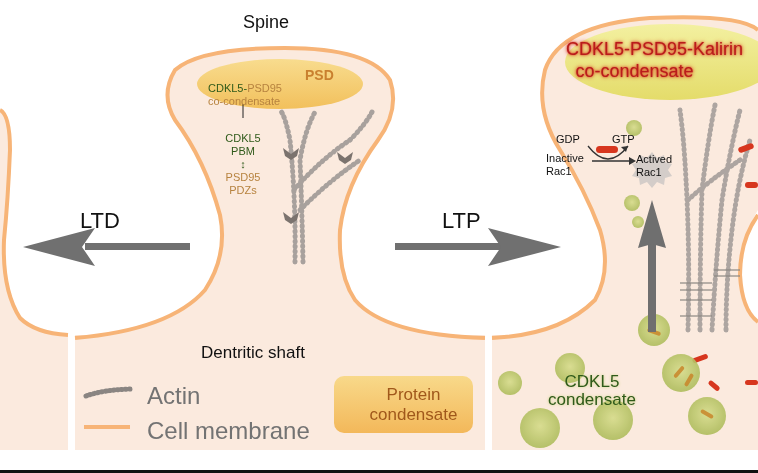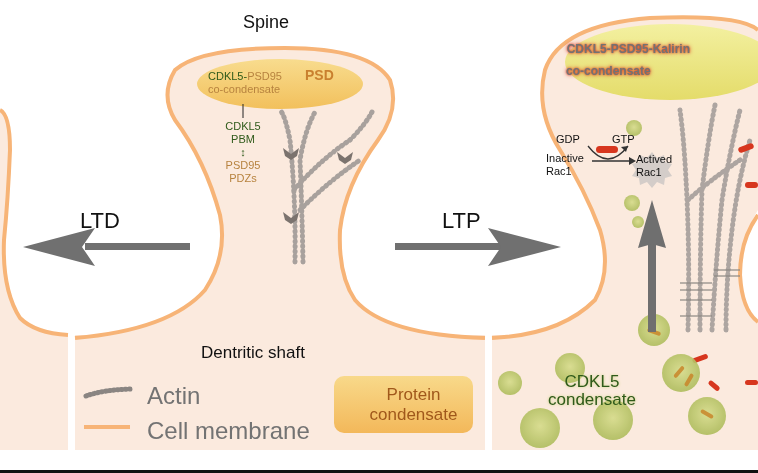--- a/index.html
+++ b/index.html
@@ -3,21 +3,21 @@
 <meta charset="utf-8">
 <style>
   html, body { margin: 0; padding: 0; background: #ffffff; }
   body { width: 758px; height: 473px; position: relative; overflow: hidden; font-family: "Liberation Sans", sans-serif; }
   svg { position: absolute; left: 0; top: 0; }
   .lbl { position: absolute; white-space: nowrap; font-family: "Liberation Sans", sans-serif; }
   .title { font-size: 18px; color: #111; }
   .big { font-size: 22px; color: #111; margin-top: 16px; }
   .shaft { font-size: 17px; color: #111; }
   .legend { font-size: 24px; color: #737373; }
-  .small { font-size: 11px; text-align: center; line-height: 13px; }
+  .small { font-size: 11px; text-align: center; line-height: 13px; margin-top: 12px; }
   .green { color: #2f5a1a; }
   .tan { color: #b7833f; }
   .rac { font-size: 11px; color: #111; line-height: 13px; }
   .bottom-rule { position: absolute; left: 0; top: 470px; width: 758px; height: 3px; background: #111; }
 </style>
 </head>
 <body>
 
 <svg width="758" height="473" viewBox="0 0 758 473">
   <defs>
@@ -151,21 +151,21 @@
   <div class="green">PBM</div>
   <div class="green">↕</div>
   <div class="tan">PSD95</div>
   <div class="tan">PDZs</div>
 </div>
 <div class="lbl shaft" style="left:201px; top:343px;">Dentritic shaft</div>
 
 <div class="lbl big" style="left:80px; top:192px;">LTD</div>
 <div class="lbl big" style="left:442px; top:192px;">LTP</div>
 
-<div class="lbl" style="left:566px; top:38px; font-size:12px; font-weight:bold; color:#737373; text-align:center; line-height:22px; text-shadow:0 0 4px #d7361e, 0 0 2px #d7361e;">
+<div class="lbl" style="left:566px; top:38px; font-size:18px; font-weight:normal; color:#b91c1c; text-align:center; line-height:22px; text-shadow:0 0 4px #d7361e, 0 0 2px #d7361e;">
   <div>CDKL5-PSD95-Kalirin</div>
   <div style="padding-right:40px;">co-condensate</div>
 </div>
 <div class="lbl rac" style="left:556px; top:133px;">GDP</div>
 <div class="lbl rac" style="left:612px; top:133px;">GTP</div>
 <div class="lbl rac" style="left:546px; top:152px;">
   <div>Inactive</div>
   <div>Rac1</div>
 </div>
 <div class="lbl rac" style="left:636px; top:153px;">

